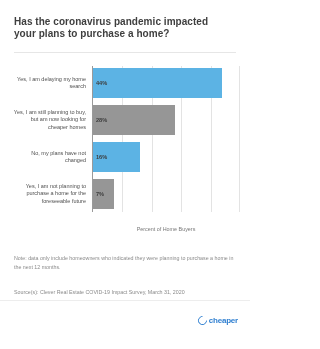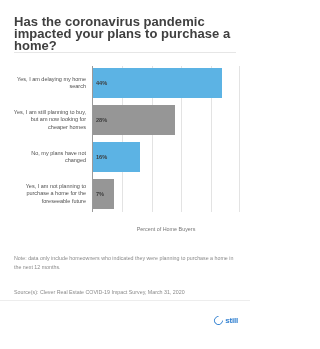--- a/index.html
+++ b/index.html
@@ -21,21 +21,21 @@
     background: #ffffff;
     box-sizing: border-box;
   }
 
   
   .title {
     position: absolute;
     left: 14px;
     top: 16px;
     width: 218px;
-    font-size: 13px;
+    font-size: 10px;
     line-height: 12.2px;
     font-weight: bold;
     color: #3f3f3f;
     letter-spacing: 0.05px;
   }
 
   .title-rule {
     position: absolute;
     left: 14px;
     top: 52px;
@@ -255,16 +255,16 @@
     <div class="xaxis-title">Percent of Home Buyers</div>
   </div>
 
   <div class="note">Note: data only include homeowners who indicated they were planning to purchase a home in the next 12 months.</div>
   <div class="source">Source(s): Clever Real Estate COVID-19 Impact Survey, March 31, 2020</div>
 
   <div class="footer-rule"></div>
 
   <div class="logo">
     <span class="logo-mark"></span>
-    <span class="logo-text">still</span>
+    <span class="logo-text">cheaper</span>
   </div>
 
 </div>
 
 </body></html>

